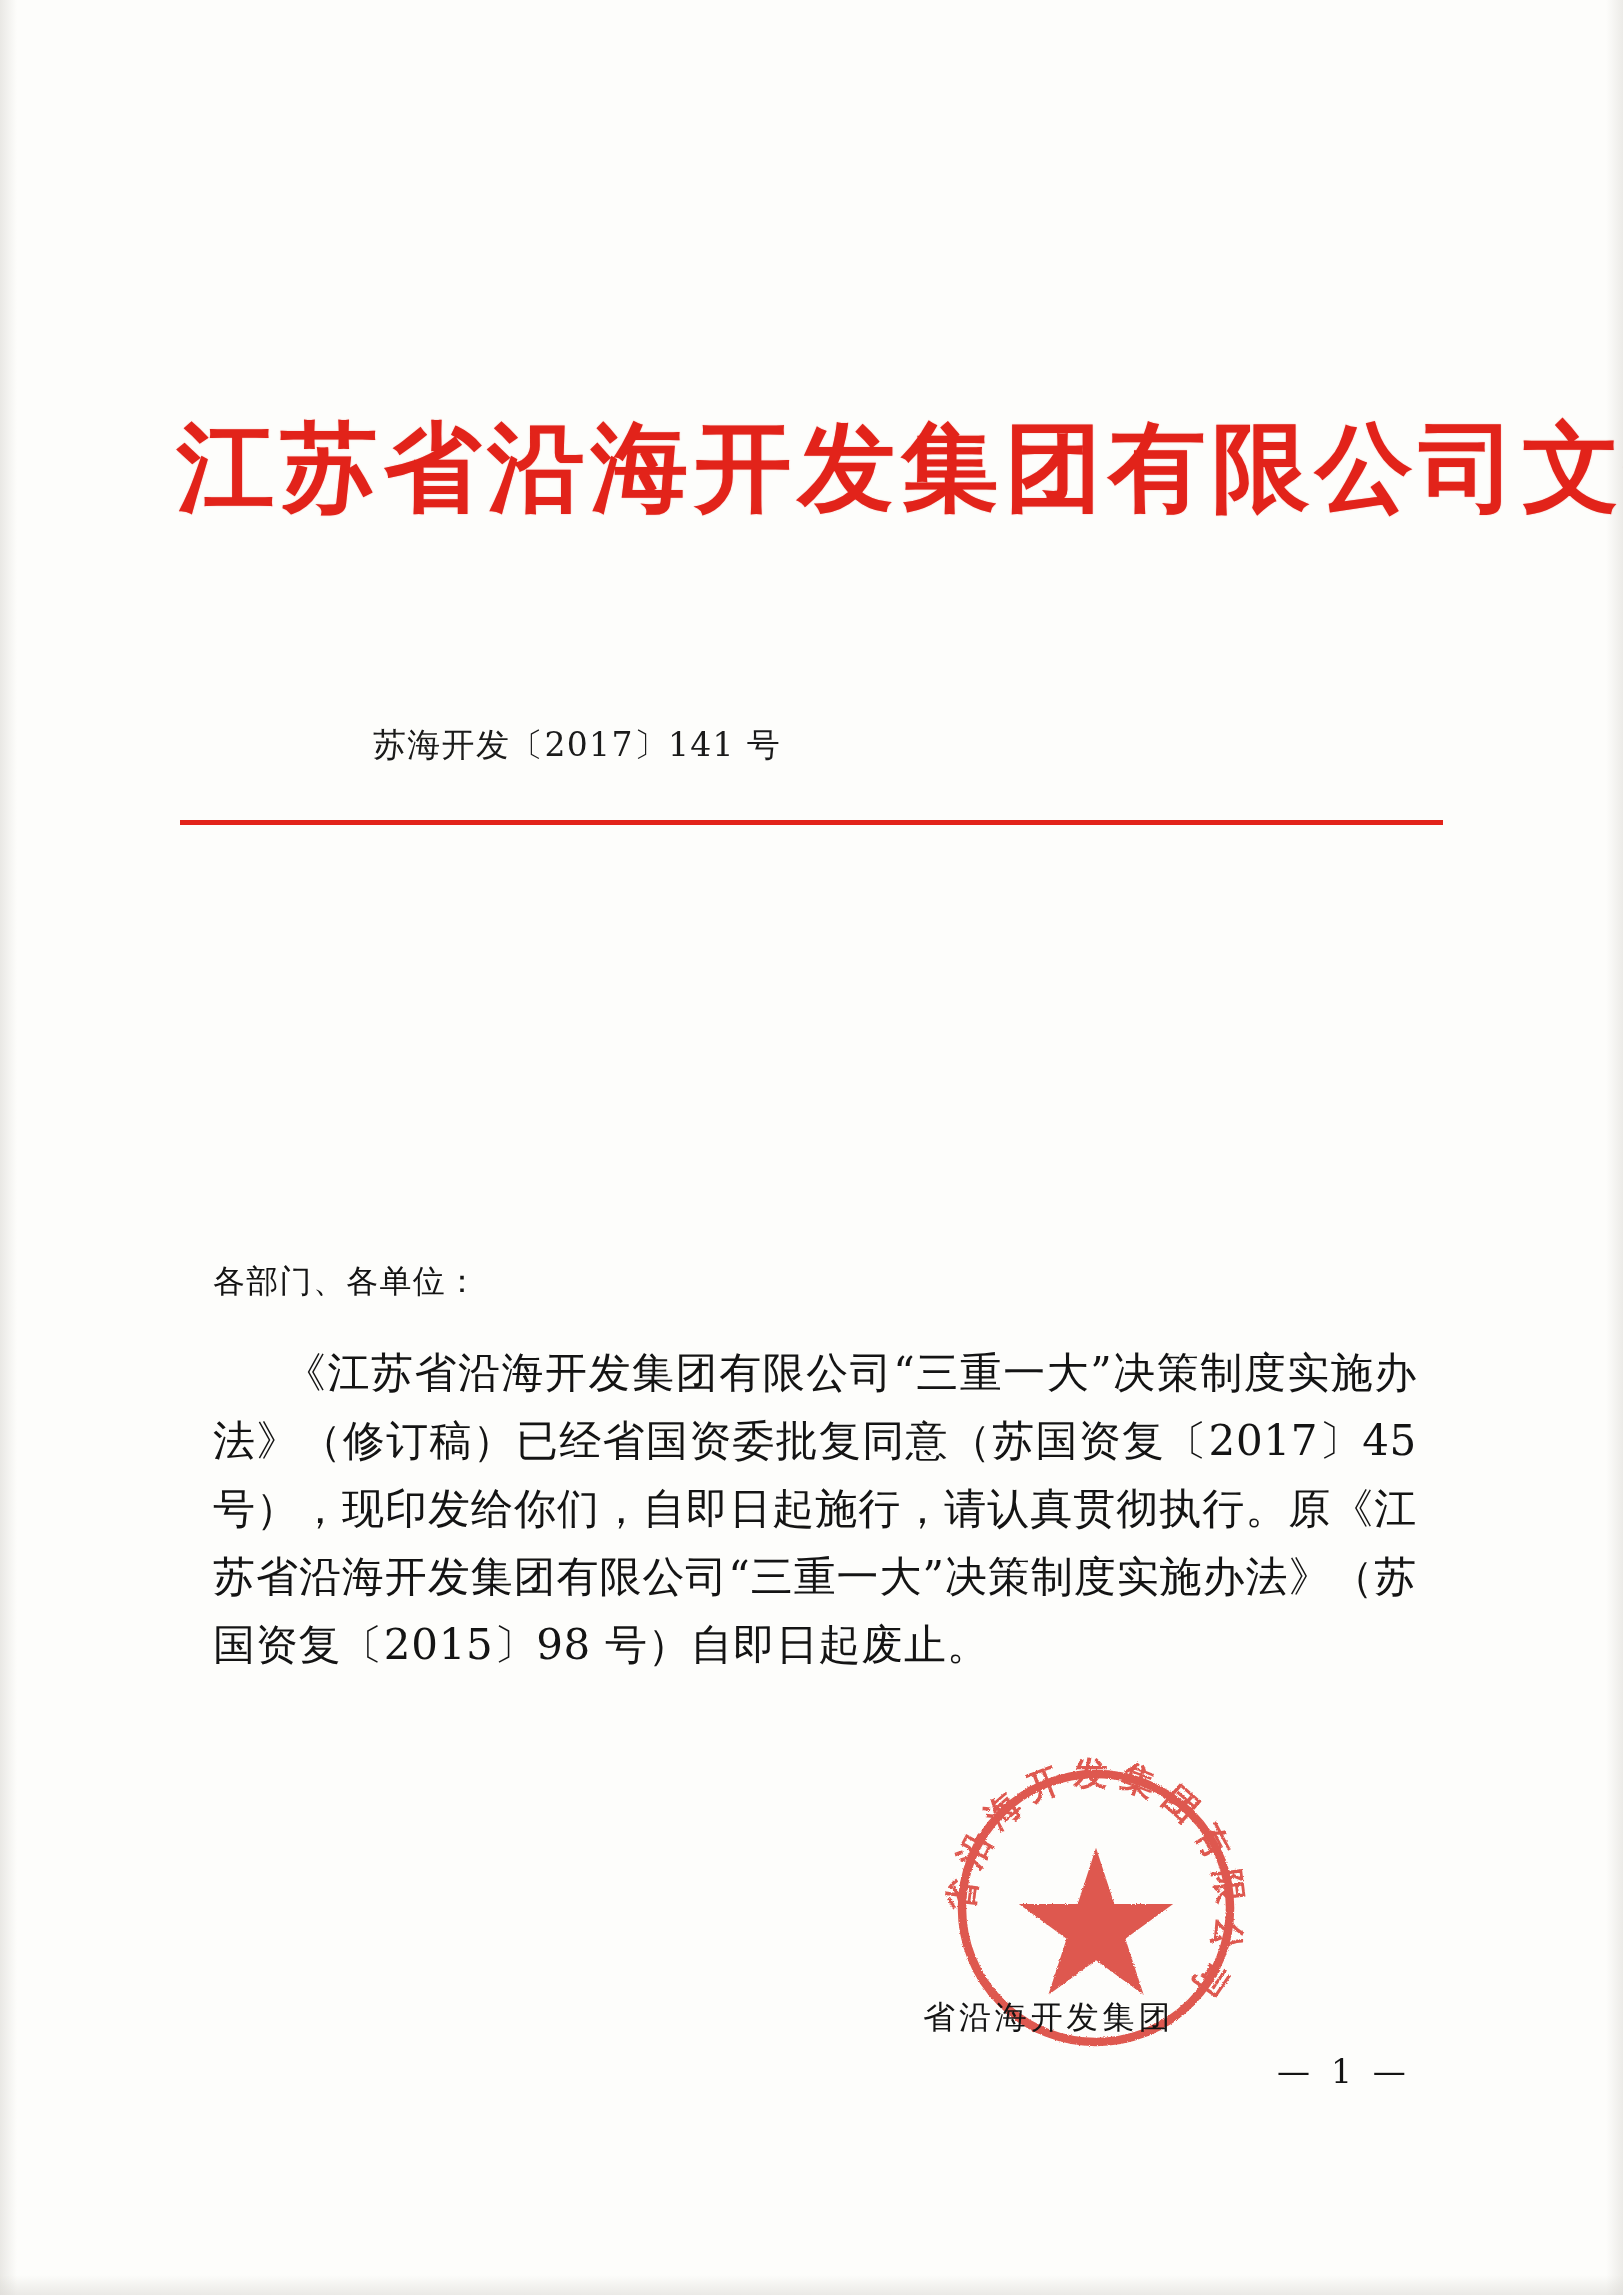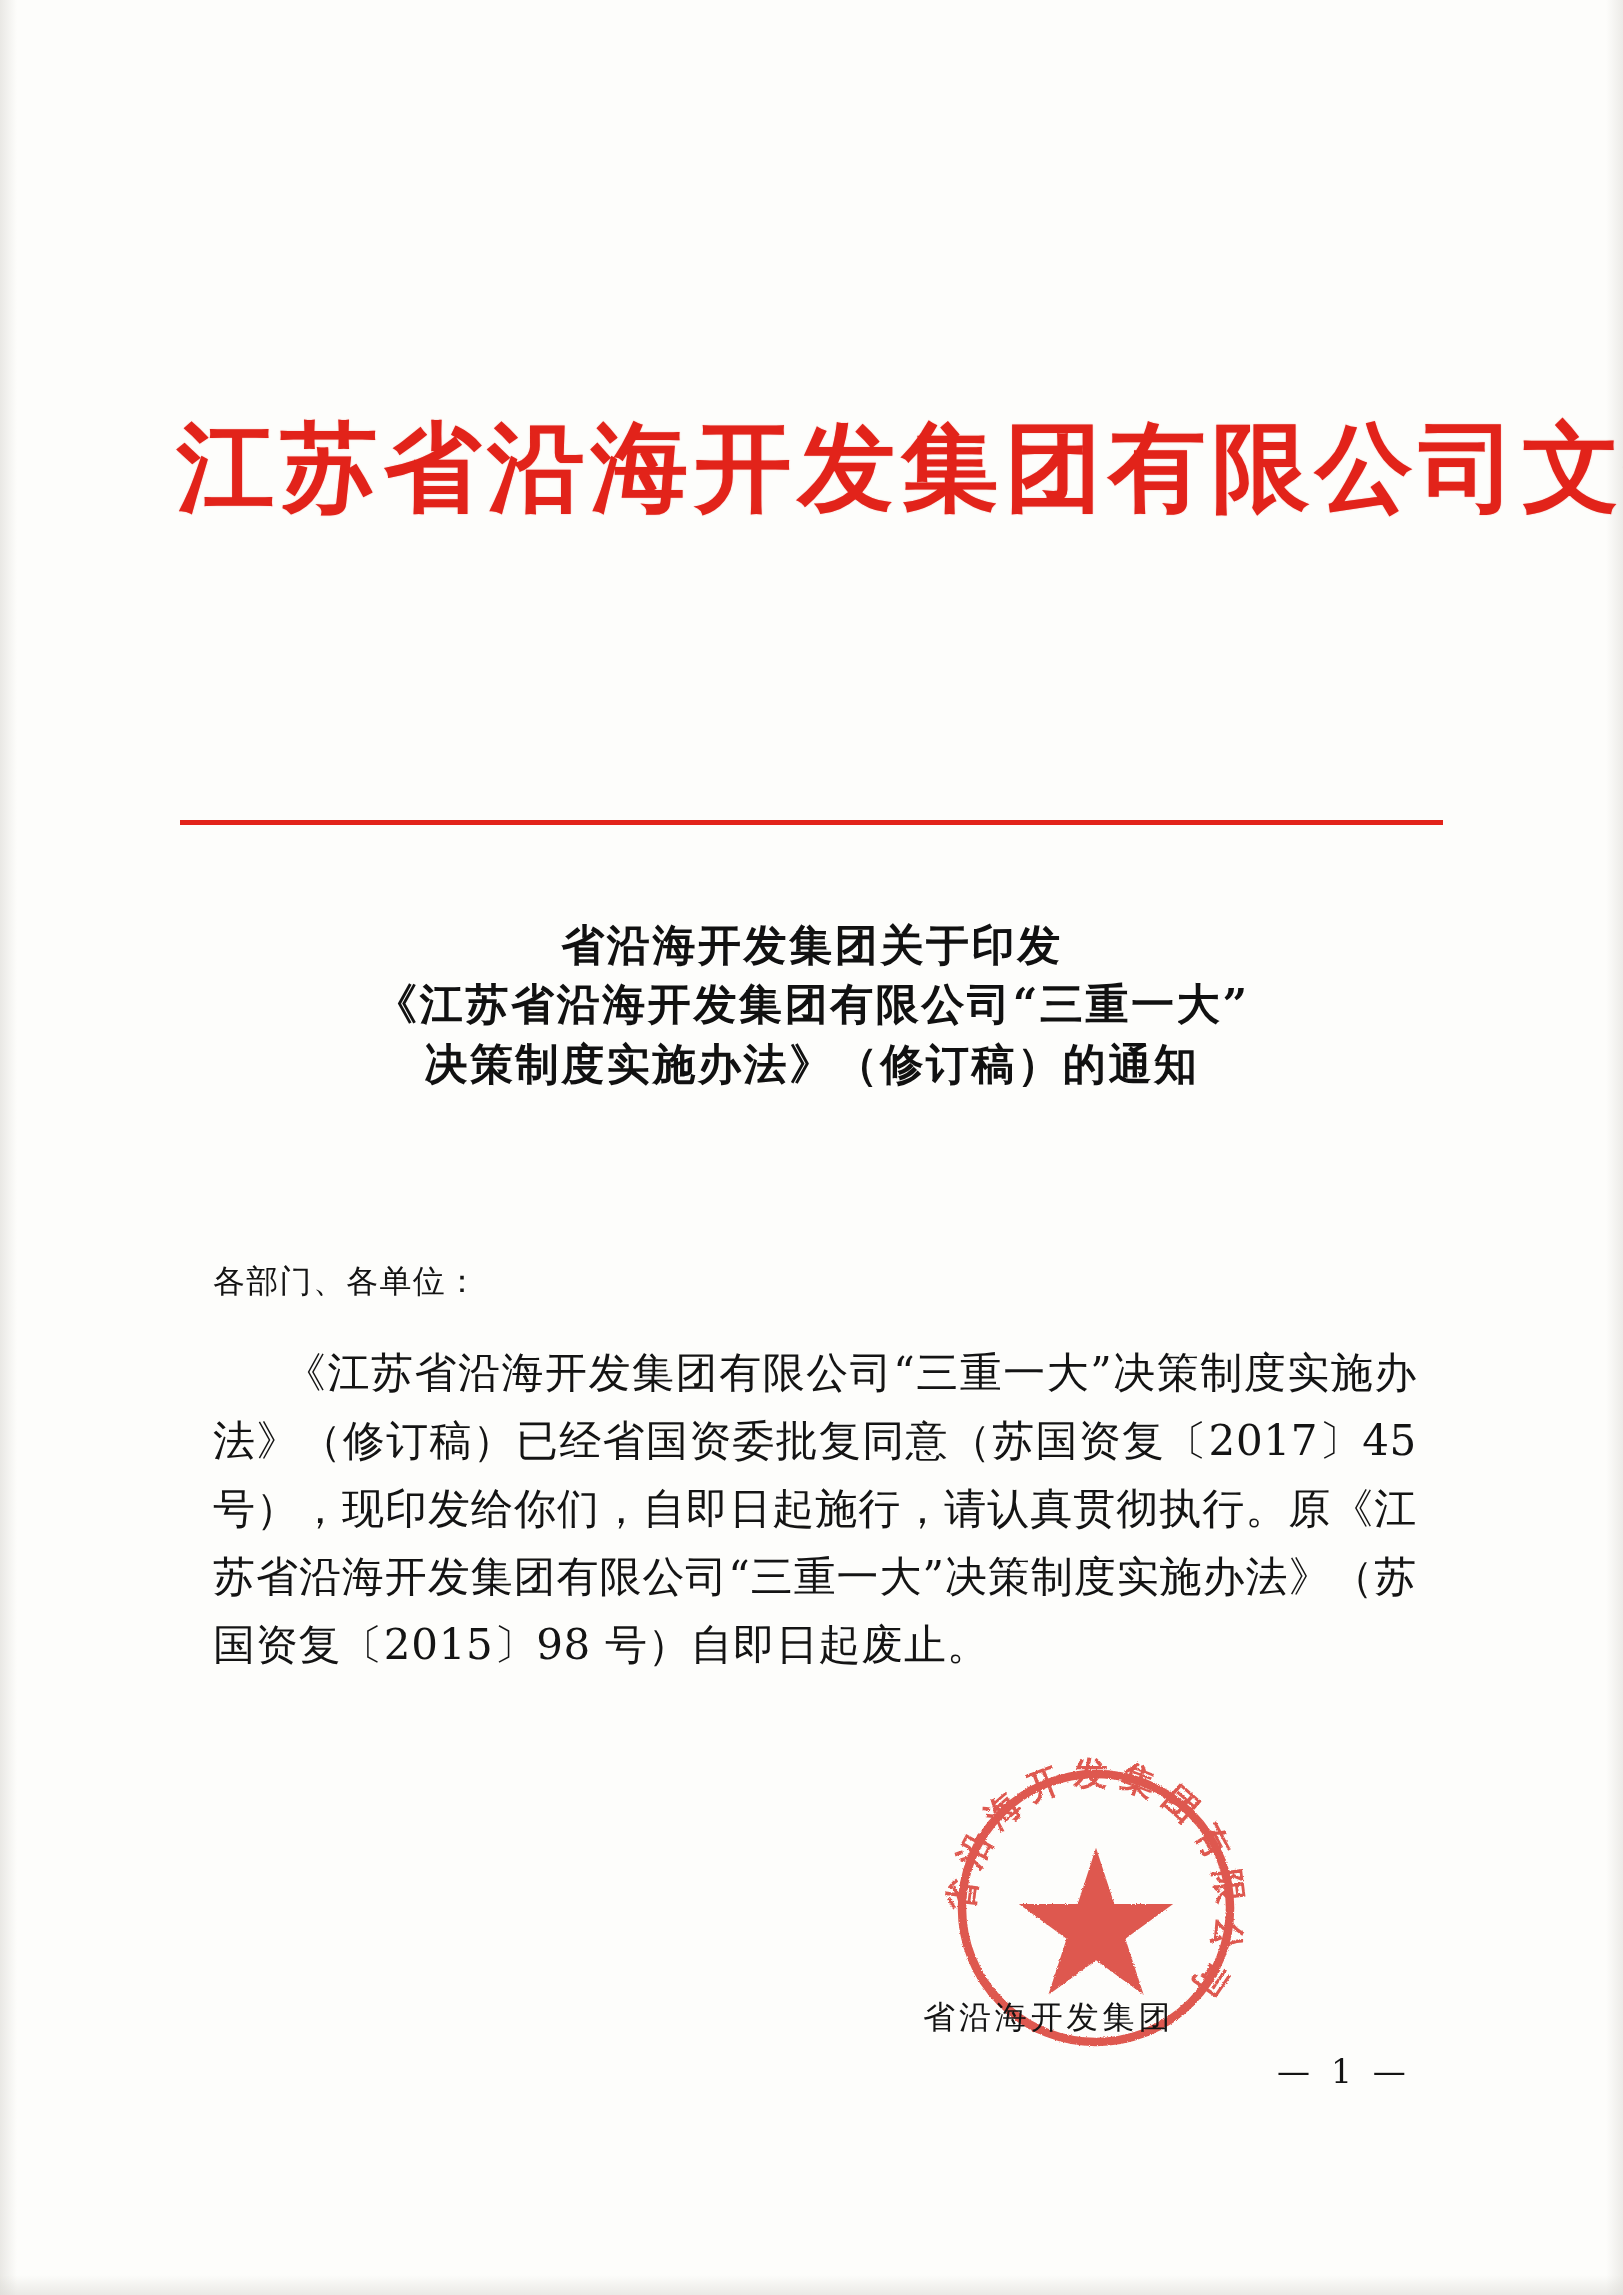--- a/index.html
+++ b/index.html
@@ -170,28 +170,24 @@
 
 <div class="page">
   <div class="paper-edge-left"></div>
   <div class="paper-edge-right"></div>
   <div class="paper-edge-bottom"></div>
 
   <div class="content">
 
     <div class="masthead">江苏省沿海开发集团有限公司文件</div>
 
+    <div class="doc-number">苏海开发〔2017〕141 号</div>
 
     <div class="red-rule"></div>
 
-    <div class="title-block">
-      <div class="title-line">省沿海开发集团关于印发</div>
-      <div class="title-line">《江苏省沿海开发集团有限公司“三重一大”</div>
-      <div class="title-line">决策制度实施办法》（修订稿）的通知</div>
-    </div>
 
     <div class="salutation">各部门、各单位：</div>
 
     <div class="body-text">《江苏省沿海开发集团有限公司“三重一大”决策制度实施办法》（修订稿）已经省国资委批复同意（苏国资复〔2017〕45 号），现印发给你们，自即日起施行，请认真贯彻执行。原《江苏省沿海开发集团有限公司“三重一大”决策制度实施办法》（苏国资复〔2015〕98 号）自即日起废止。</div>
 
     <div class="seal">
       <svg width="340" height="340" viewBox="0 0 520 520" xmlns="http://www.w3.org/2000/svg">
         <defs>
           <path id="sealArc" d="M 260,260 m -188,0 a 188,188 0 1 1 376,0 a 188,188 0 1 1 -376,0" fill="none"></path>
           <filter id="inkRough" x="-20%" y="-20%" width="140%" height="140%">

